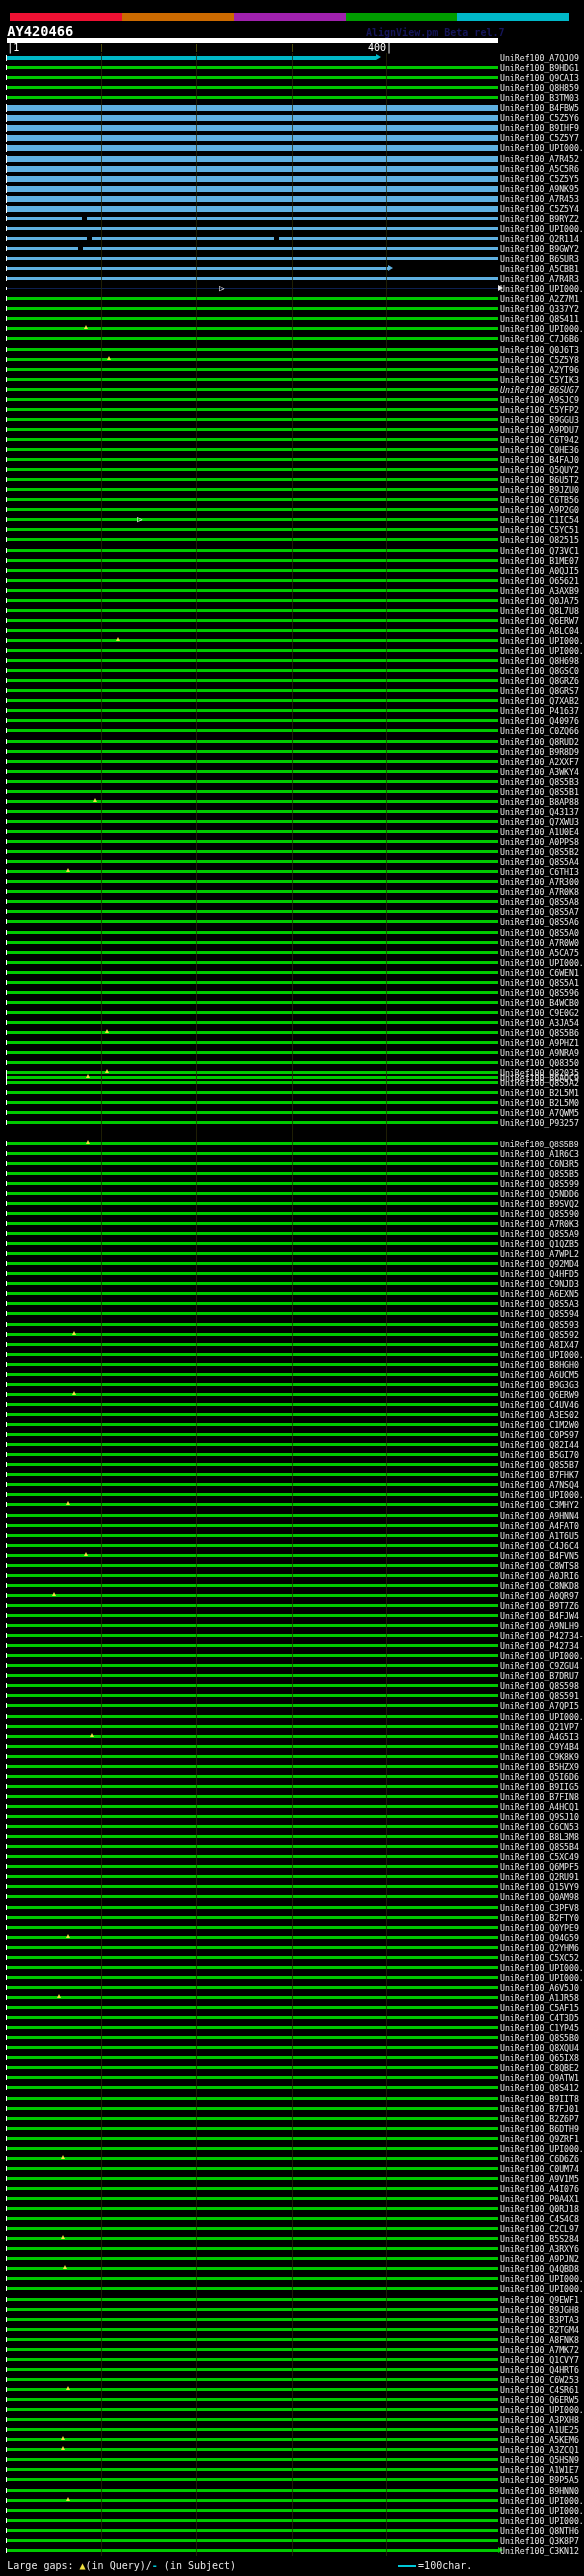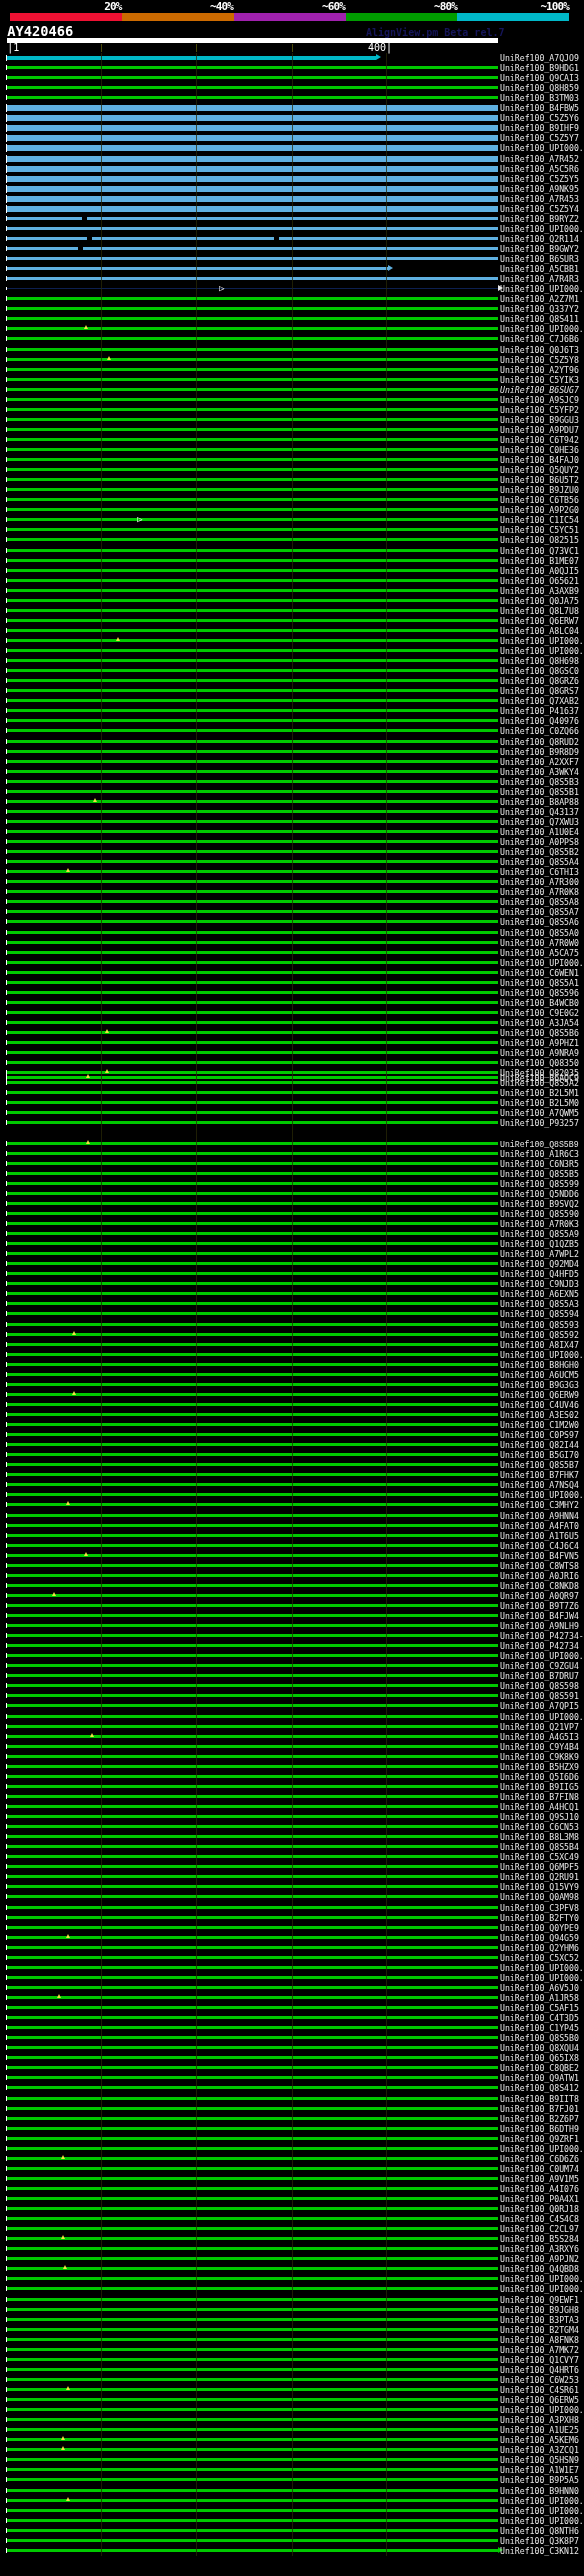--- a/index.html
+++ b/index.html
@@ -39,27 +39,20 @@
   #footer-left{position:absolute;left:7.3px;top:0;}
   .sym-query{color:#f0e040;}
   .sym-subject{color:#00c8d8;font-weight:bold;}
   #footer-right{position:absolute;left:398px;top:0;}
   #scale-dash{display:inline-block;width:18.3px;height:2.7px;background:#00c8d8;vertical-align:middle;margin-right:1.8px;}
 </style>
 </head>
 <body>
 
 <div id="app">
-  <div id="scale-labels">
-      <div class="scale-label" style="left: -26.5px; width: 148px;">20%</div>
-      <div class="scale-label" style="left: 85px; width: 148px;">~40%</div>
-      <div class="scale-label" style="left: 197px; width: 148px;">~60%</div>
-      <div class="scale-label" style="left: 309px; width: 148px;">~80%</div>
-      <div class="scale-label" style="left: 421px; width: 148px;">~100%</div>
-    </div>
   <div id="scale-bar">
       <div class="scale-seg" style="left: 10px; width: 112px; background: rgb(238, 17, 51);"></div>
       <div class="scale-seg" style="left: 122px; width: 112px; background: rgb(204, 106, 0);"></div>
       <div class="scale-seg" style="left: 234px; width: 112px; background: rgb(160, 33, 174);"></div>
       <div class="scale-seg" style="left: 346px; width: 112px; background: rgb(0, 156, 0);"></div>
       <div class="scale-seg" style="left: 457px; width: 112px; background: rgb(0, 184, 200);"></div>
     </div>
   <div id="title">AY420466</div>
   <div id="version">AlignView.pm Beta rel.7</div>
   <div id="ruler-bar"></div>
@@ -1348,14 +1341,18 @@
         <div class="bar" style="left: 7.3px; width: 491px; top: 2.7px; height: 3.7px; background: rgb(0, 200, 0);"></div>
         <div class="cap" style="left: 6.4px; top: 1.8px; height: 5.5px;"></div>
         <div class="arrow" style="left: 498px; top: 0.9px; border-left: 5.5px solid rgb(0, 200, 0);"></div>
         <div class="hit-label">UniRef100_C3KN12</div>
       </div>
       <div class="gridline" style="left: 101px;"></div>
       <div class="gridline" style="left: 196px;"></div>
       <div class="gridline" style="left: 292px;"></div>
       <div class="gridline" style="left: 386px;"></div>
     </div>
+  <div id="footer">
+    <span id="footer-left"><span>Large gaps: </span><span class="sym-query">▲</span><span>(in Query)/</span><span class="sym-subject">-</span><span> (in Subject)</span></span>
+    <span id="footer-right"><span id="scale-dash"></span><span>=100char.</span></span>
+  </div>
 </div>
 
 
 </body></html>

